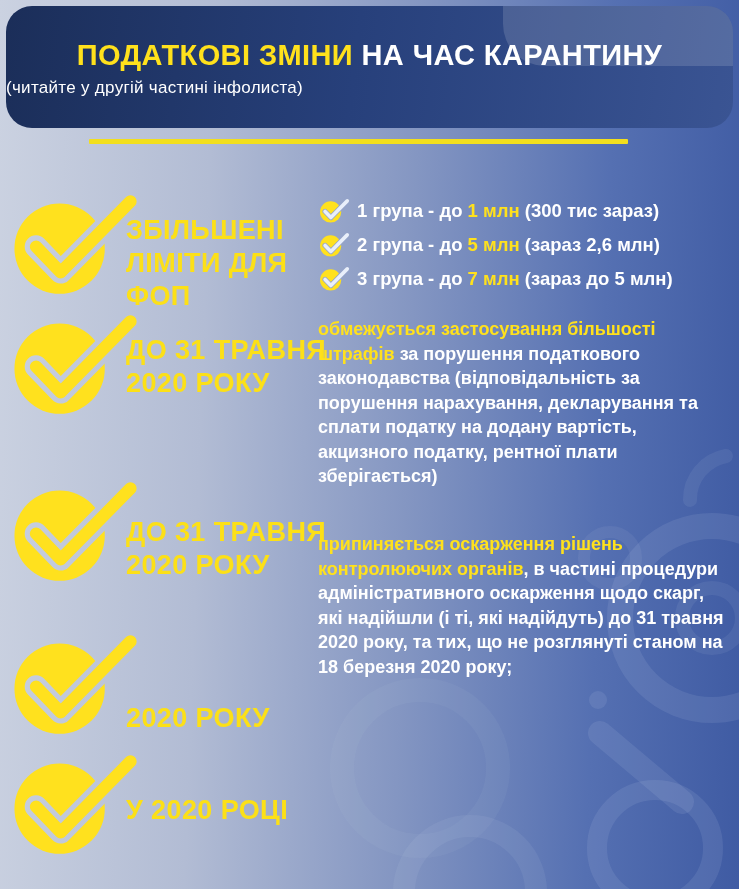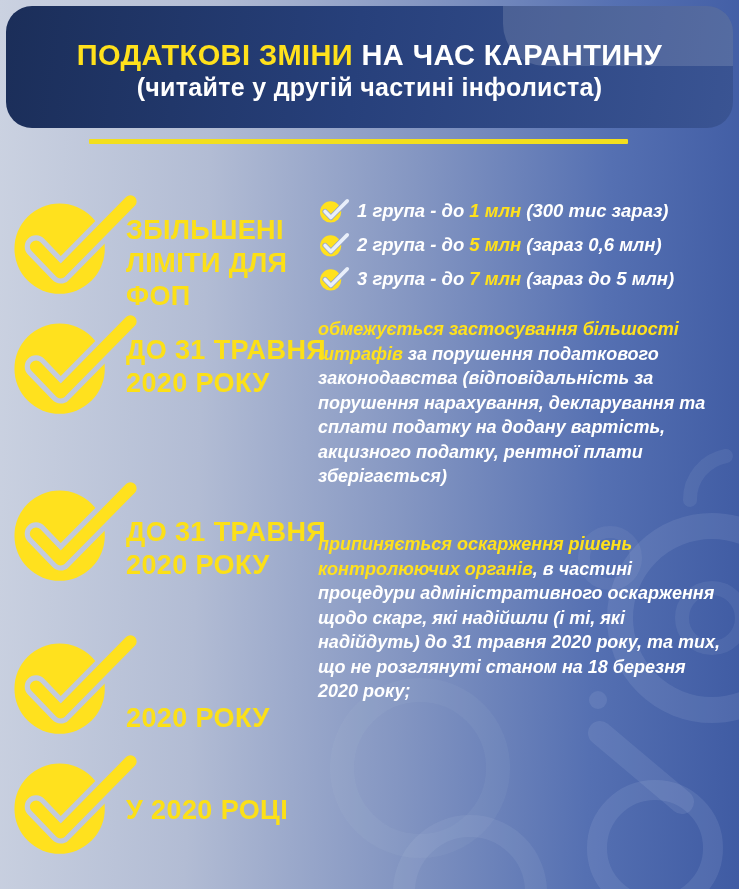--- a/index.html
+++ b/index.html
@@ -21,43 +21,43 @@
   }
   .header .blob{
     position:absolute;right:-70px;top:-58px;width:300px;height:118px;
     border-radius:42px;background:rgba(255,255,255,0.14);
   }
   .header h1{
     position:relative;margin:32px 0 0 0;text-align:center;
     font-size:29px;line-height:34px;font-weight:bold;color:#FFFFFF;letter-spacing:.4px;
   }
   .header .sub{
-    position:relative;margin-top:2px;text-align:center;
-    font-size:25px;line-height:27px;font-weight:bold;color:#FFFFFF;letter-spacing:.3px;
+    position:relative;margin-top:2px;
+    font-size:17px;line-height:27px;font-weight:normal;color:#FFFFFF;letter-spacing:.3px;
   }
   .yl{color:#FFE11C;}
   .wh{color:#FFFFFF;}
   .divider{
     position:absolute;left:89px;top:139px;width:539px;height:5px;
     background:#F2DF1D;border-radius:1px;
   }
   
   .ck{position:absolute;display:block;}
   .ck .tick{stroke:#FFE11E;stroke-width:12;fill:none;}
   .ck.small{position:static;flex:0 0 auto;margin-top:-2px;}
   .ck.small .tick{stroke:#E9EFFA;stroke-width:15;}
   
   .heading{
     position:absolute;left:118px;width:210px;margin:8px;
     font-size:27px;line-height:33px;font-weight:bold;letter-spacing:.4px;
     color:#FCE017;text-transform:uppercase;
   }
   .content{
     position:absolute;left:318px;width:410px;margin:0;
-    font-size:18px;line-height:24.5px;font-weight:bold;color:#FFFFFF;font-style:italic;
+    font-size:18px;line-height:24.5px;font-weight:bold;color:#FFFFFF;
   }
   .limits{display:flex;flex-direction:column;gap:9px;}
   .limit-row{display:flex;align-items:center;gap:7px;font-size:18.5px;}
   .icon-big{width:136px;height:115px;left:6px;}
 </style>
 </head>
 <body>
 
 <svg width="0" height="0" style="position:absolute" aria-hidden="true">
   <defs>
@@ -106,21 +106,21 @@
         <circle cx="52" cy="62" r="44" fill="#FFE11E" mask="url(#ckmask)"></circle>
           <use href="#cktick" class="tick"></use>
       </svg>
       <span><span>1 група - до </span><span class="yl">1 млн</span><span> (300 тис зараз)</span></span>
     </div>
     <div class="limit-row">
       <svg class="ck small" width="32" height="27" viewBox="0 0 132 112">
         <circle cx="52" cy="62" r="44" fill="#FFE11E" mask="url(#ckmask)"></circle>
           <use href="#cktick" class="tick"></use>
       </svg>
-      <span><span>2 група - до </span><span class="yl">5 млн</span><span> (зараз 0,6 млн)</span></span>
+      <span><span>2 група - до </span><span class="yl">5 млн</span><span> (зараз 2,6 млн)</span></span>
     </div>
     <div class="limit-row">
       <svg class="ck small" width="32" height="27" viewBox="0 0 132 112">
         <circle cx="52" cy="62" r="44" fill="#FFE11E" mask="url(#ckmask)"></circle>
           <use href="#cktick" class="tick"></use>
       </svg>
       <span><span>3 група - до </span><span class="yl">7 млн</span><span> (зараз до 5 млн)</span></span>
     </div>
   </div>
 

